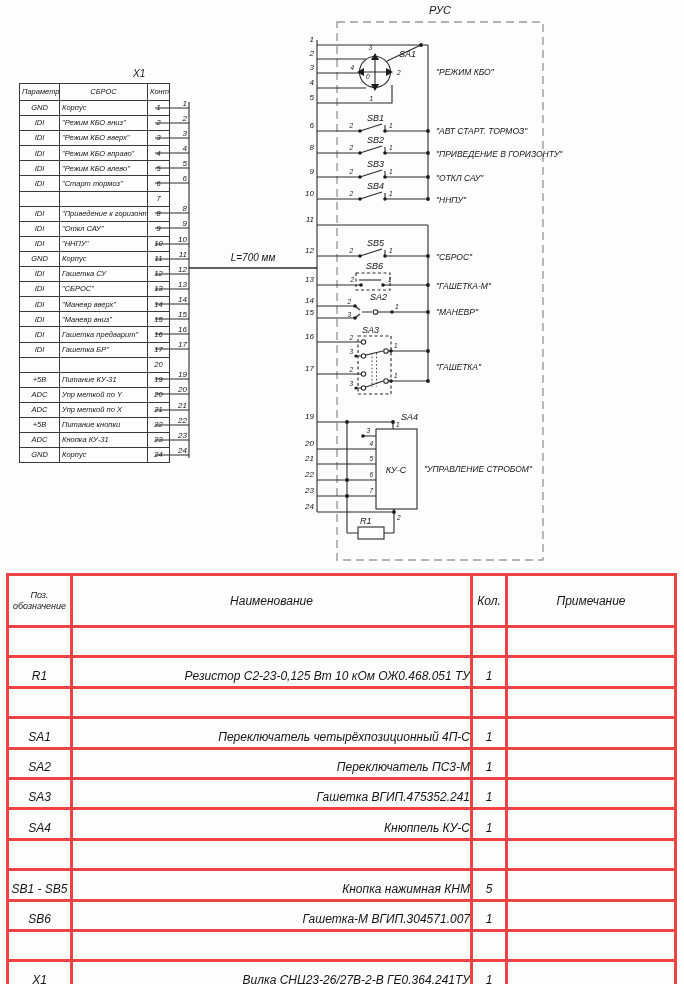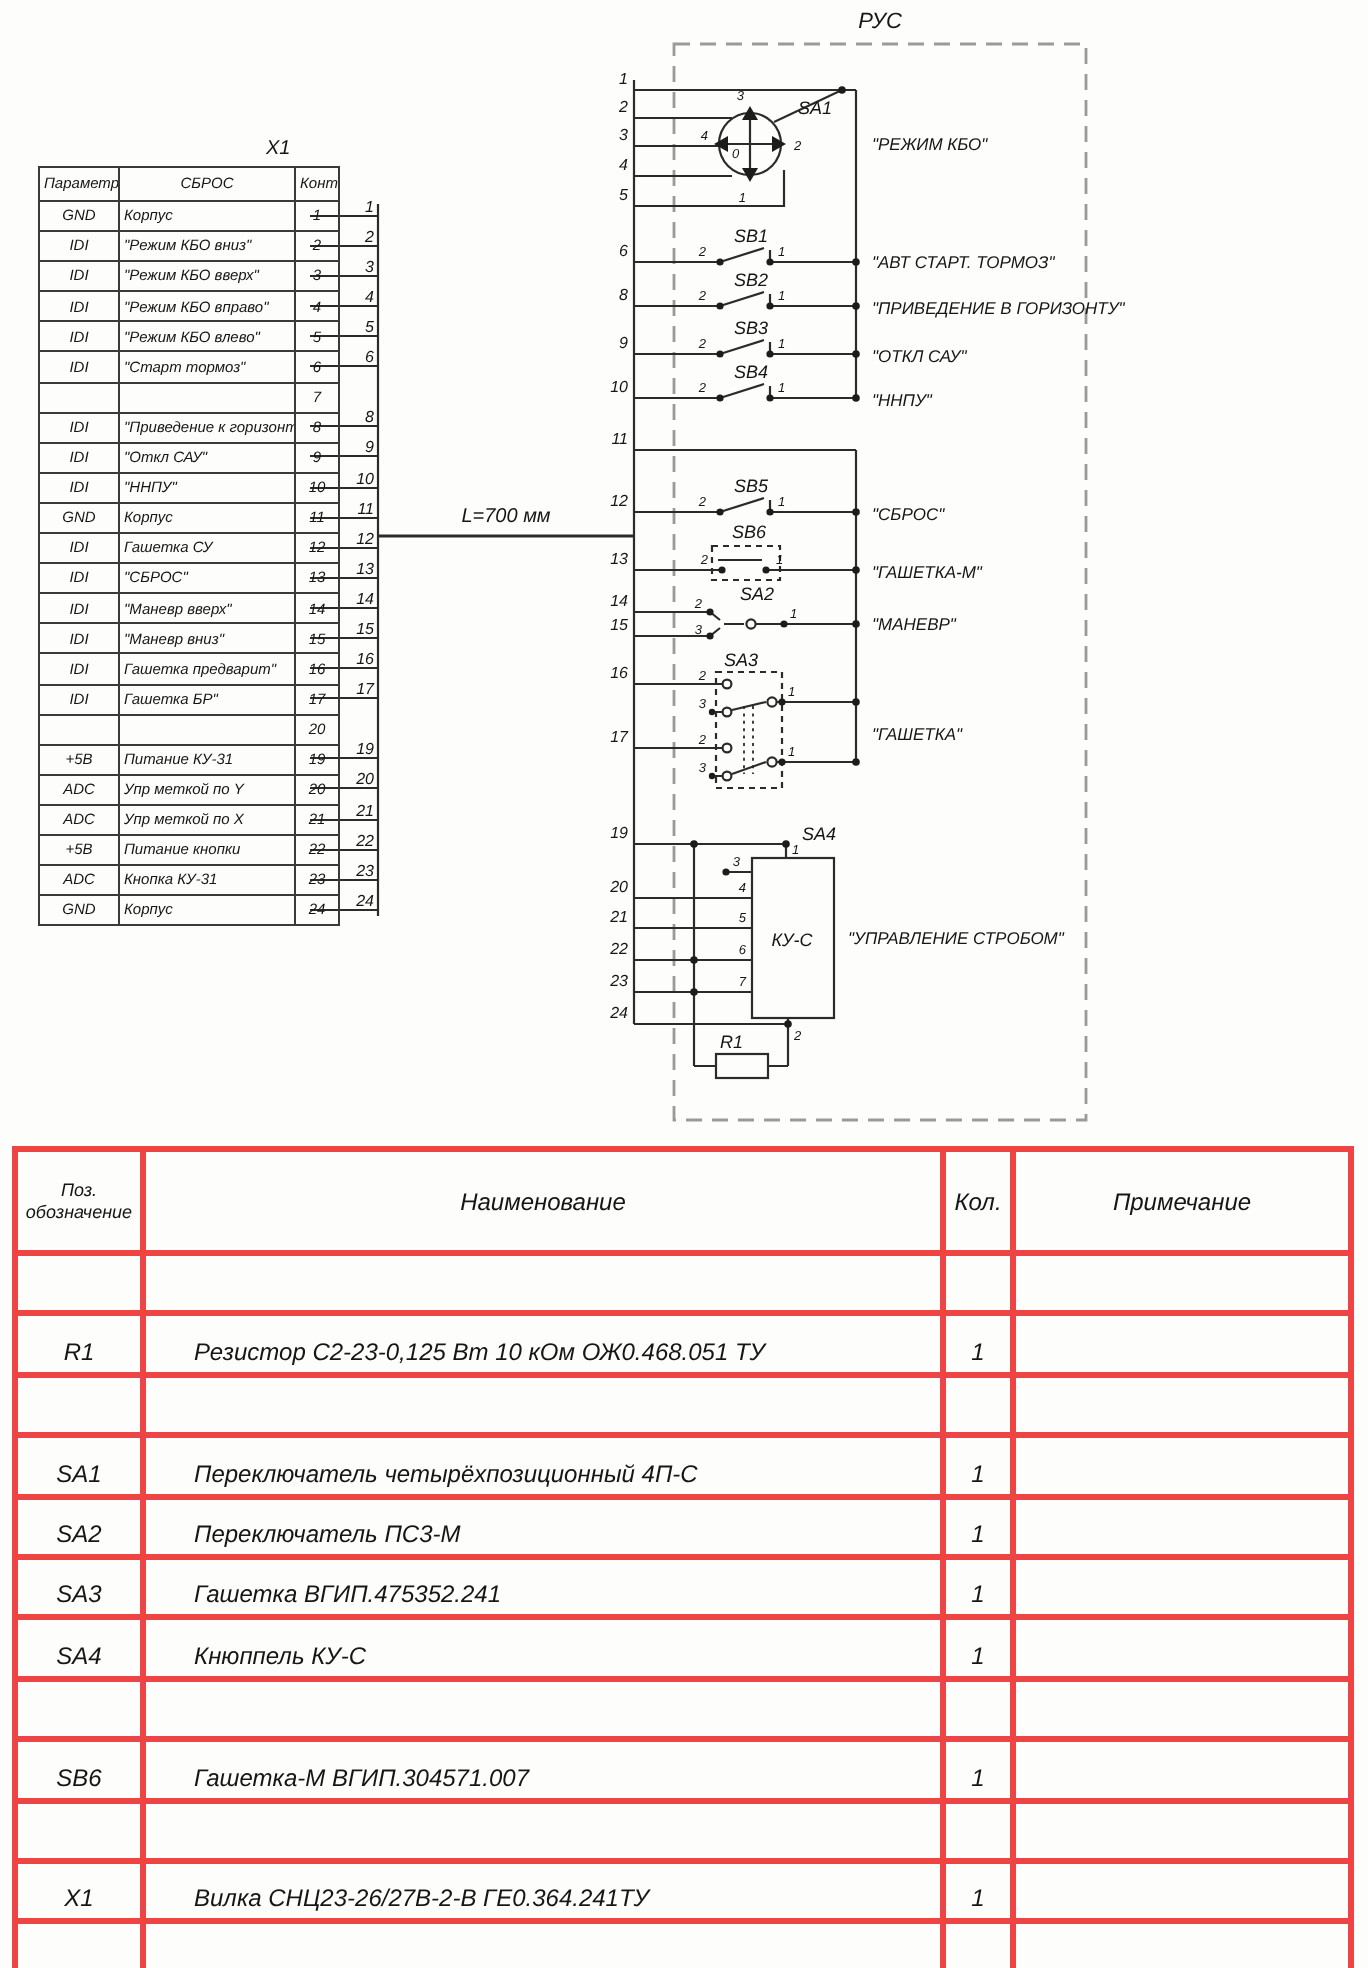--- a/index.html
+++ b/index.html
@@ -24,21 +24,21 @@
   
   #parts{position:absolute;left:6px;top:573px;width:668px;border-collapse:collapse;
          table-layout:fixed;font-style:italic;}
   #parts th,#parts td{border:3px solid #ef4444;font-weight:normal;overflow:hidden;
          white-space:nowrap;}
   #parts{border:2px solid #1d1d1d;}
   #parts th{height:47px;font-size:12px;text-align:center;}
   #parts th.small{font-size:9px;line-height:1.15;white-space:normal;}
   #parts td{height:24.4px;font-size:12px;vertical-align:bottom;padding:0 0 3px 0;}
   #parts td.pos{text-align:center;}
-  #parts td.name{padding-left:24px;text-align:left;}
+  #parts td.name{padding-left:24px;text-align:right;}
   #parts td.qty{text-align:center;}
 </style>
 </head>
 <body>
 
 <svg class="sch" width="684" height="570" viewBox="0 0 684 570">
 
   <text class="t t10" x="133" y="77">X1</text>
   <text class="t t11 m" x="440" y="14">РУС</text>
   <text class="t t10 m" x="253" y="261">L=700 мм</text>
@@ -481,20 +481,26 @@
         <td class="note"></td>
       </tr>
 
       <tr>
         <td class="pos"></td>
         <td class="name"></td>
         <td class="qty"></td>
         <td class="note"></td>
       </tr>
 
+      <tr>
+        <td class="pos">SB1 - SB5</td>
+        <td class="name">Кнопка нажимная КНМ</td>
+        <td class="qty">5</td>
+        <td class="note"></td>
+      </tr>
 
       <tr>
         <td class="pos">SB6</td>
         <td class="name">Гашетка-М ВГИП.304571.007</td>
         <td class="qty">1</td>
         <td class="note"></td>
       </tr>
 
       <tr>
         <td class="pos"></td>

